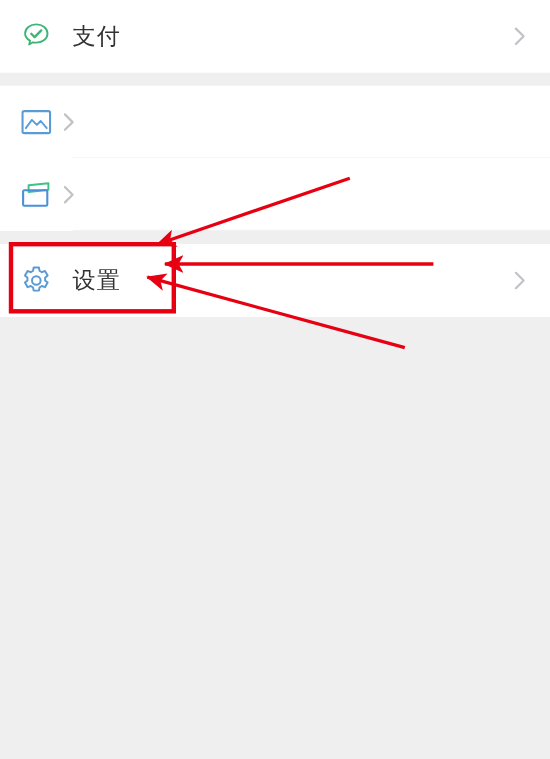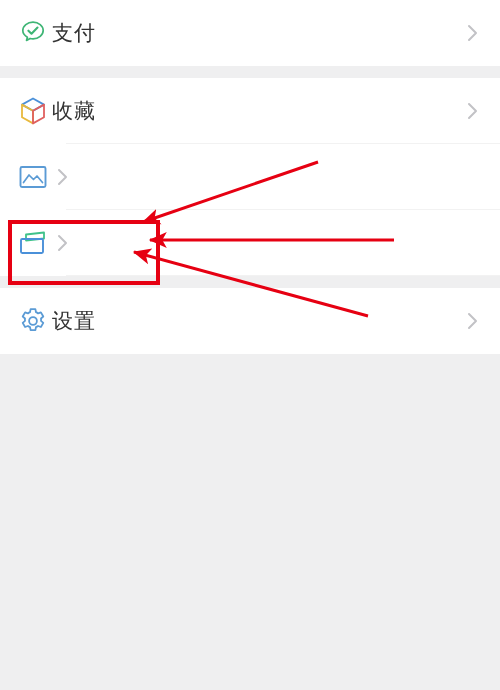--- a/index.html
+++ b/index.html
@@ -28,20 +28,21 @@
   }
 
   .icon-wrap {
     width:38px; height:38px;
     display:flex; align-items:center; justify-content:center;
     flex:0 0 38px;
   }
   .icon-wrap svg { display:block; }
 
   .row-label {
+    margin-left:14px;
     font-size:21px;
     color:#333333;
     letter-spacing:1px;
     line-height:1;
     flex:1 1 auto;
   }
 
   .chev {
     width:20px; height:20px; flex:0 0 20px;
     display:flex; align-items:center; justify-content:center;
@@ -78,36 +79,20 @@
       </span>
 
     </div>
 
   </div>
 
   <div class="gap"></div>
 
   <div class="group">
 
-    <div class="row">
-      <span class="icon-wrap">
-        <svg width="28" height="30" viewBox="0 0 28 30">
-          <path d="M14 2.5 L25 8.6 L14 14.8 L3 8.6 Z" fill="none" stroke="#4a90d9" stroke-width="1.8" stroke-linejoin="round"></path>
-          <path d="M3 8.6 L3 21.2 L14 27.4 L14 14.8 Z" fill="none" stroke="#e8b93d" stroke-width="1.8" stroke-linejoin="round"></path>
-          <path d="M25 8.6 L25 21.2 L14 27.4 L14 14.8 Z" fill="none" stroke="#e0605f" stroke-width="1.8" stroke-linejoin="round"></path>
-        </svg>
-      </span>
-      <span class="row-label">收藏</span>
-      <span class="chev">
-        <svg width="11" height="18" viewBox="0 0 11 18">
-          <path d="M2 2l7 7-7 7" fill="none" stroke="#c2c2c6" stroke-width="2" stroke-linecap="round" stroke-linejoin="round"></path>
-        </svg>
-      </span>
-      <span class="sep"></span>
-    </div>
 
     <div class="row">
       <span class="icon-wrap">
         <svg width="30" height="26" viewBox="0 0 30 26">
           <rect x="2.5" y="3" width="25" height="20" rx="1.5" fill="none" stroke="#5b9bd5" stroke-width="1.9"></rect>
           <path d="M5.5 18.5 L11 11 L15.5 15.5 L19 12 L24.5 18.5" fill="none" stroke="#5b9bd5" stroke-width="1.7" stroke-linecap="round" stroke-linejoin="round"></path>
         </svg>
       </span>
       <span class="chev">
         <svg width="11" height="18" viewBox="0 0 11 18">

